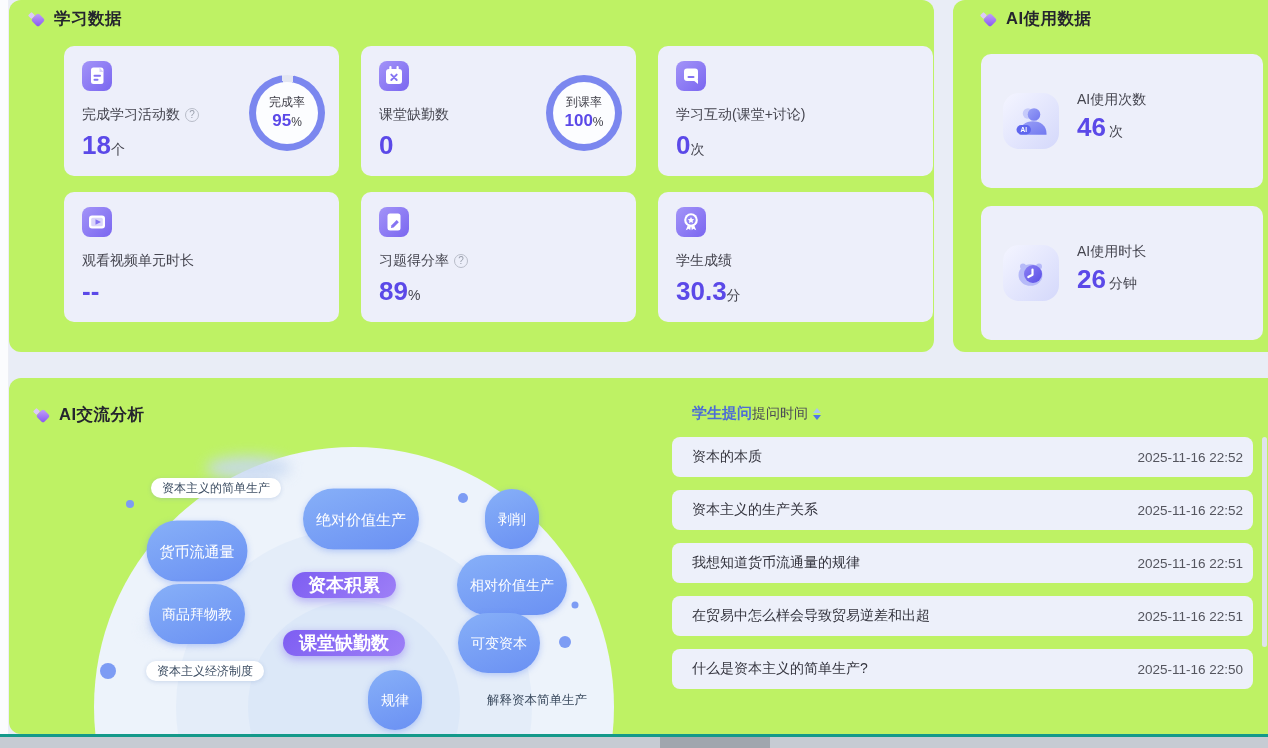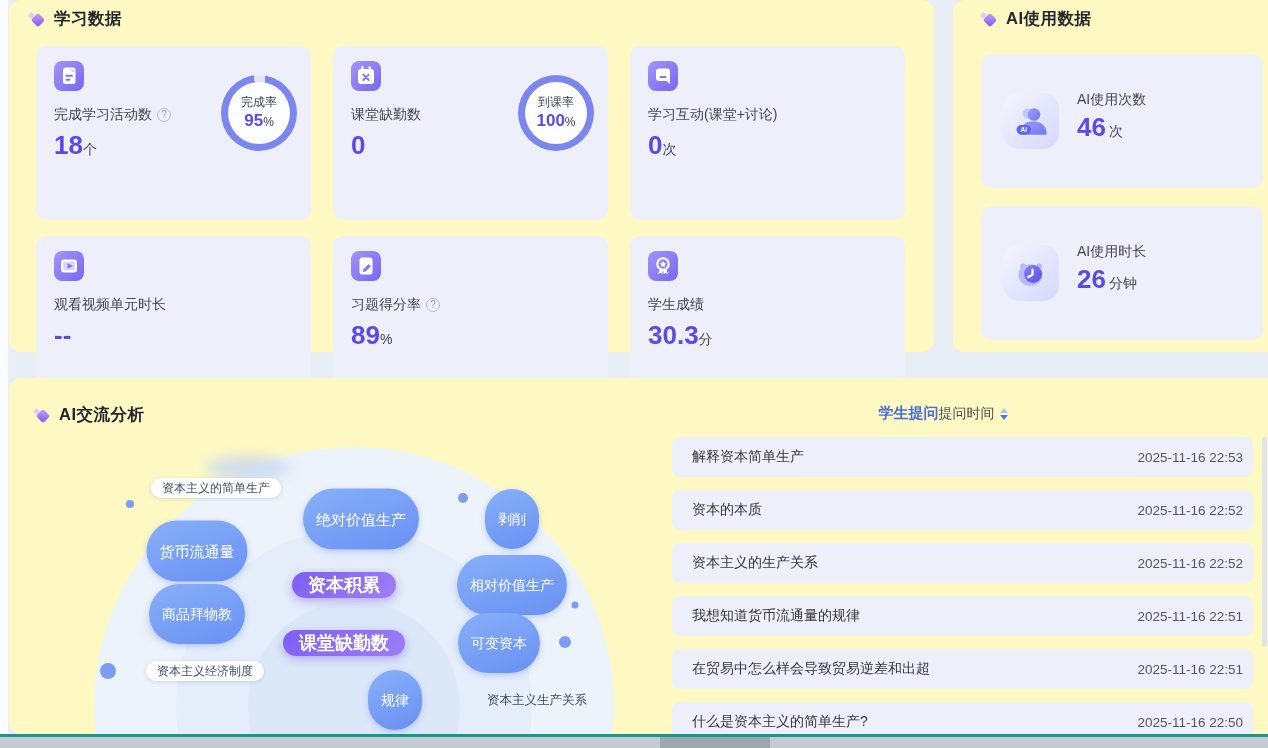--- a/index.html
+++ b/index.html
@@ -3,35 +3,35 @@
 <meta charset="utf-8">
 <style>
   * { margin:0; padding:0; box-sizing:border-box; }
   html,body { width:1268px; height:748px; overflow:hidden; }
   body {
     position:relative;
     background:#e9edf6;
     font-family:"Liberation Sans","DejaVu Sans",sans-serif;
   }
   .left-strip{position:absolute;left:0;top:0;width:9px;height:748px;background:#fbfcfe;border-right:1px solid #eceef5;}
-  .panel{position:absolute;background:#fef9c3;border-radius:12px;}
+  .panel{position:absolute;background:#bef264;border-radius:12px;}
   .top-left{left:9px;top:0;width:925px;height:352px;}
   .top-right{left:953px;top:0;width:330px;height:352px;}
   .bottom{left:9px;top:378px;width:1270px;height:356px;overflow:hidden;}
 
   
   .sec-header{position:absolute;display:flex;align-items:center;gap:9px;}
   .sec-header h2{font-size:16.5px;font-weight:700;color:#25252e;letter-spacing:.5px;}
   .sec-diamond{position:relative;width:16px;height:16px;flex:0 0 16px;}
   .sec-diamond .d-big{position:absolute;left:4px;top:4px;width:10px;height:10px;border-radius:2px;transform:rotate(45deg);background:linear-gradient(135deg,#c3a2f8 0%,#8655f1 100%);}
   .sec-diamond .d-small{position:absolute;left:0;top:2px;width:5px;height:5px;border-radius:1px;transform:rotate(45deg);background:#ddc9fb;}
 
   
   .cards-grid{position:absolute;left:27px;top:46px;display:grid;grid-template-columns:275px 275px 275px;column-gap:22px;row-gap:16px;}
-  .stat-card{position:relative;width:275px;height:174px;background:#edeffa;border-radius:10px;}
+  .stat-card{position:relative;width:275px;height:130px;background:#edeffa;border-radius:10px;margin-left:28px;}
   .stat-icon{position:absolute;left:18px;top:15px;width:30px;height:30px;}
   .stat-label{position:absolute;left:18px;top:60px;display:flex;align-items:center;gap:5px;font-size:14px;color:#45454f;white-space:nowrap;}
   .help-icon{width:14px;height:14px;border:1px solid #b9bdc9;border-radius:50%;color:#9aa0ad;font-size:10px;line-height:1;display:inline-flex;align-items:center;justify-content:center;}
   .stat-value{position:absolute;left:18px;top:84px;display:flex;align-items:baseline;gap:0;}
   .stat-value .num{font-size:26px;font-weight:700;color:#5b49e8;}
   .stat-value .unit{font-size:14px;color:#45454f;}
   .ring{position:absolute;right:14px;top:29px;width:76px;height:76px;border-radius:50%;}
   .ring-inner{position:absolute;inset:7px;border-radius:50%;background:#fcfdff;}
   .ring-text{position:absolute;inset:0;display:flex;flex-direction:column;align-items:center;justify-content:center;font-size:12px;color:#3c3c46;line-height:1.25;}
   .ring-val b{font-size:17px;color:#5b49e8;}
@@ -58,21 +58,21 @@
   .b2{left:135px;top:240px;width:70px;height:20px;background:#cfdcf4;opacity:.7;}
   .kw{position:absolute;transform:translate(-50%,-50%);white-space:nowrap;z-index:3;line-height:1;}
   .kw-blue{background:linear-gradient(160deg,#87b0f8,#6a90f3);color:#fff;padding:23px 13px;border-radius:999px;box-shadow:0 2px 6px rgba(90,130,240,.35);}
   .kw-purple{background:linear-gradient(135deg,#7e5ef2,#9d7ff7);color:#fff;font-weight:700;padding:4px 16px;border-radius:999px;box-shadow:0 3px 10px rgba(120,90,240,.45);}
   .kw-white{background:#fff;color:#3d4e63;padding:4px 11px;border-radius:999px;box-shadow:0 1px 4px rgba(120,150,200,.3);}
   .kw-plain{color:#3a4a5e;}
   .dot{position:absolute;border-radius:50%;background:#7d9cf4;transform:translate(-50%,-50%);z-index:2;}
 
   
   .questions{position:absolute;left:663px;top:0;width:600px;height:356px;}
-  .q-header{position:absolute;left:20px;right:10px;top:26px;display:flex;justify-content:center;align-items:center;}
+  .q-header{position:absolute;left:20px;right:10px;top:26px;display:flex;justify-content:flex-start;align-items:center;}
   .q-title{font-size:15px;font-weight:700;color:#4c6cd6;}
   .q-time-head{display:flex;align-items:center;gap:5px;font-size:14px;color:#4a4a55;margin-right:68px;}
   .sort{display:flex;flex-direction:column;gap:2px;}
   .tri-up{width:0;height:0;border-left:4px solid transparent;border-right:4px solid transparent;border-bottom:5px solid #aac4f5;}
   .tri-down{width:0;height:0;border-left:4px solid transparent;border-right:4px solid transparent;border-top:5px solid #4f74e8;}
   #q-rows{position:absolute;left:0;top:59px;width:581px;}
   .q-row{height:40px;margin-bottom:13px;background:#edf0fa;border-radius:8px;display:flex;align-items:center;justify-content:space-between;padding:0 10px 0 20px;}
   .q-text{font-size:14px;color:#34343e;}
   .q-time{font-size:13.5px;color:#54555e;}
   .q-scrollbar{position:absolute;left:1253px;top:59px;width:5px;height:210px;background:#dfe3ec;border-radius:3px;}
@@ -294,45 +294,41 @@
       <span class="kw kw-blue" style="left: 352px; top: 141px; font-size: 15px;">绝对价值生产</span>
       <span class="kw kw-blue" style="left: 503px; top: 141px; font-size: 14px;">剥削</span>
       <span class="kw kw-blue" style="left: 188px; top: 173px; font-size: 15px;">货币流通量</span>
       <span class="kw kw-purple" style="left: 335px; top: 207px; font-size: 18px;">资本积累</span>
       <span class="kw kw-blue" style="left: 503px; top: 207px; font-size: 14px;">相对价值生产</span>
       <span class="kw kw-blue" style="left: 188px; top: 236px; font-size: 14px;">商品拜物教</span>
       <span class="kw kw-purple" style="left: 335px; top: 265px; font-size: 18px;">课堂缺勤数</span>
       <span class="kw kw-blue" style="left: 490px; top: 265px; font-size: 14px;">可变资本</span>
       <span class="kw kw-white" style="left: 196px; top: 293px; font-size: 12px;">资本主义经济制度</span>
       <span class="kw kw-blue" style="left: 386px; top: 322px; font-size: 14px;">规律</span>
-      <span class="kw kw-plain" style="left: 528px; top: 322px; font-size: 12.5px;">资本主义生产关系</span>
+      <span class="kw kw-plain" style="left: 528px; top: 322px; font-size: 12.5px;">解释资本简单生产</span>
       <span class="dot" style="left: 121px; top: 126px; width: 8px; height: 8px;"></span>
       <span class="dot" style="left: 454px; top: 120px; width: 10px; height: 10px;"></span>
       <span class="dot" style="left: 566px; top: 227px; width: 7px; height: 7px;"></span>
       <span class="dot" style="left: 556px; top: 264px; width: 12px; height: 12px;"></span>
       <span class="dot" style="left: 99px; top: 293px; width: 16px; height: 16px;"></span>
     </div>
 
   <div class="questions">
     <div class="q-header">
       <span class="q-title">学生提问</span>
       <span class="q-time-head">
         <span>提问时间</span>
         <span class="sort">
             <i class="tri-up"></i>
             <i class="tri-down"></i>
           </span>
       </span>
     </div>
     <div id="q-rows">
         <div class="q-row">
-          <span class="q-text">解释资本简单生产</span>
-          <span class="q-time">2025-11-16 22:53</span>
-        </div>
-        <div class="q-row">
           <span class="q-text">资本的本质</span>
           <span class="q-time">2025-11-16 22:52</span>
         </div>
         <div class="q-row">
           <span class="q-text">资本主义的生产关系</span>
           <span class="q-time">2025-11-16 22:52</span>
         </div>
         <div class="q-row">
           <span class="q-text">我想知道货币流通量的规律</span>
           <span class="q-time">2025-11-16 22:51</span>

